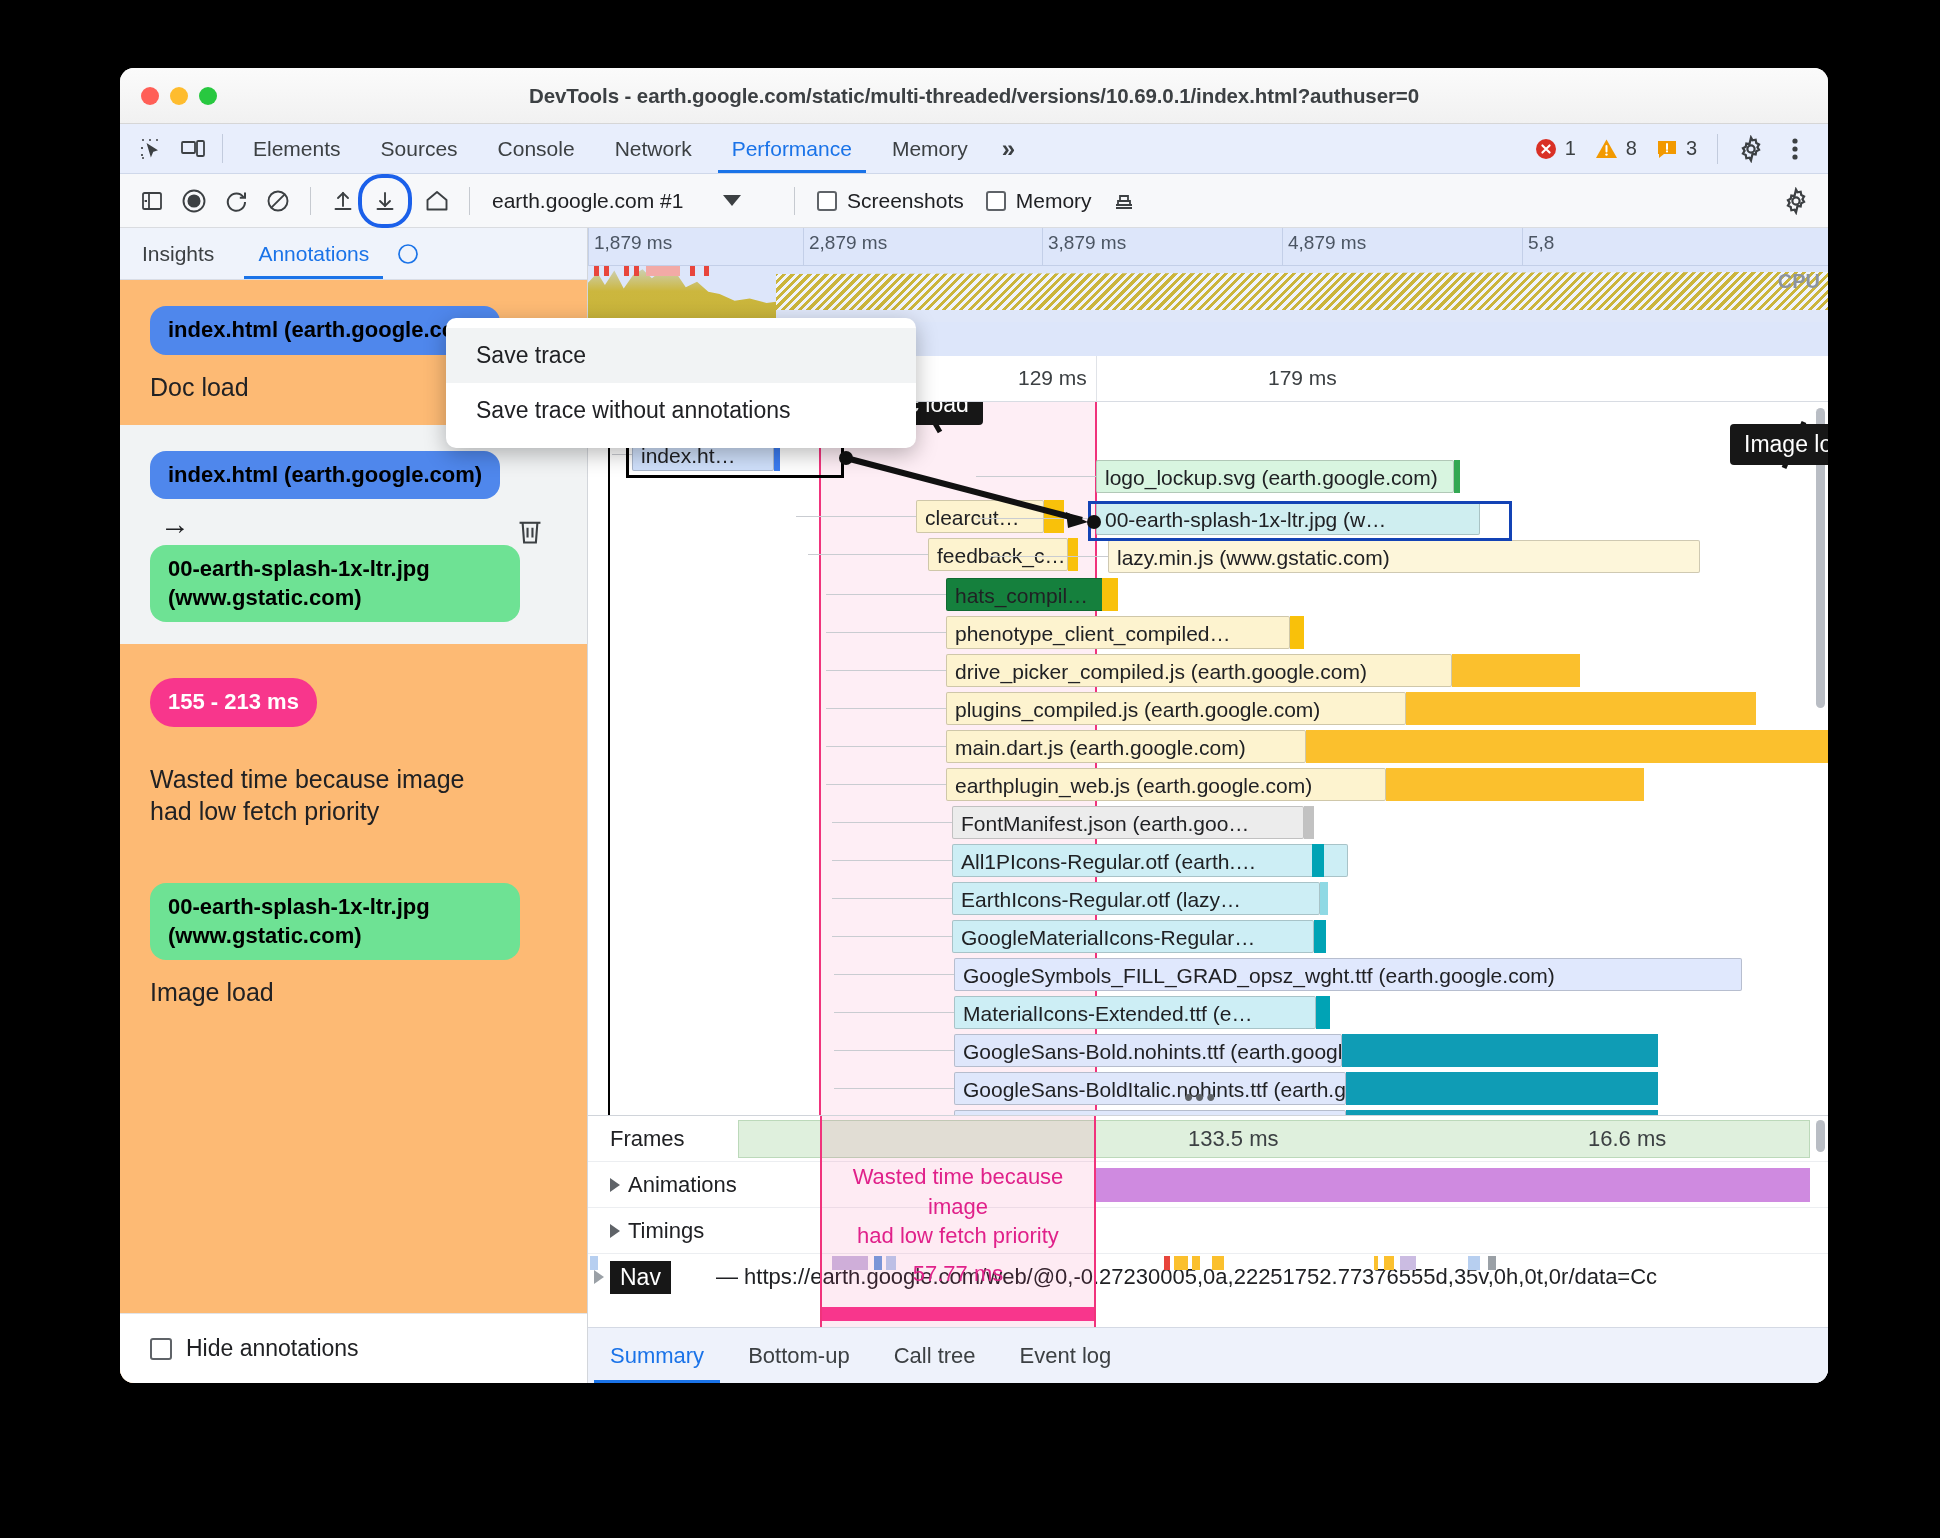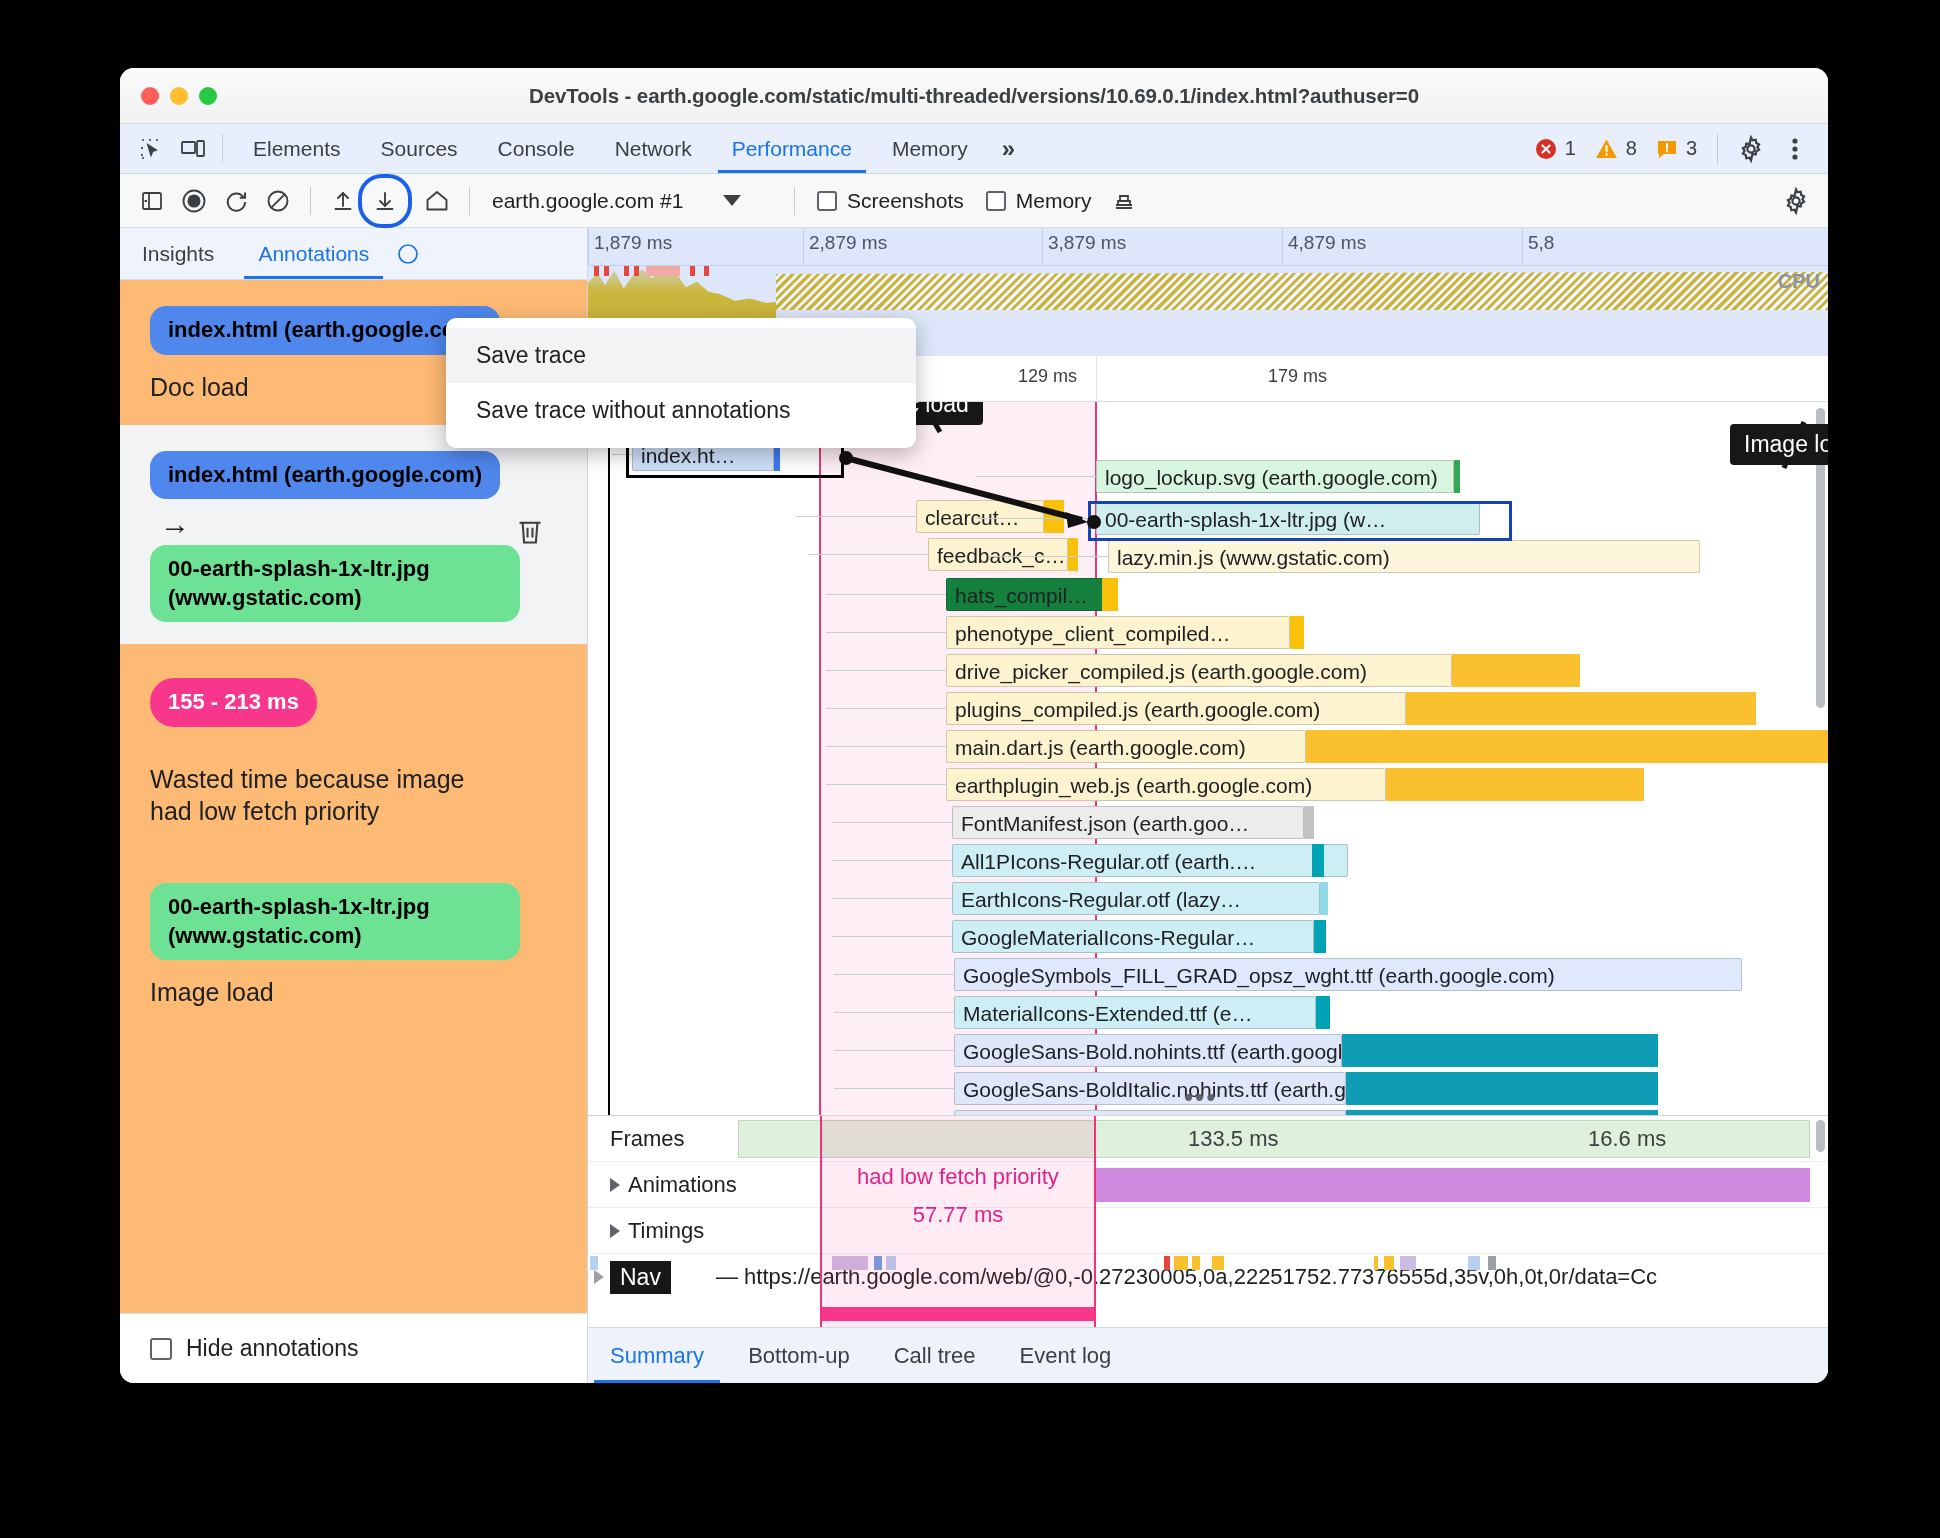--- a/index.html
+++ b/index.html
@@ -136,21 +136,21 @@
   .overview { flex: 0 0 128px; position:relative; background:#dde6fa; overflow:hidden; }
   .ov-ruler { height: 38px; position:relative; border-bottom:1px solid #c3cfe8; }
   .ov-tick { position:absolute; top:4px; font-size:19px; color:#4b5563; }
   .ov-tickline { position:absolute; top:0; bottom:0; width:1px; background:#c3cfe8; }
   .cpu-label, .net-label {
     position:absolute; right:8px; font-size:20px; font-weight:bold; color:#8b93a1;
   }
   .mini-ruler {
     flex:0 0 46px; background:#fff; border-bottom:1px solid #d8dce3; position:relative;
   }
-  .mini-tick { position:absolute; top:10px; font-size:18px; color:#3c4043; }
+  .mini-tick { position:absolute; top:10px; font-size:21px; color:#3c4043; }
   .mini-line { position:absolute; top:0; bottom:0; width:1px; background:#e0e3e8; }
   .flame { flex:1; position:relative; overflow:hidden; background:#fff; }
   .track-row { position:absolute; left:0; right:0; height:37px; }
   .net-bar {
     position:absolute; height:33px; border-radius:2px;
     font-size: 21px; color:#202124; line-height:33px; padding-left:8px;
     white-space:nowrap; overflow:hidden; border:1px solid rgba(0,0,0,.18);
   }
   .net-tail { position:absolute; height:33px; }
   .pinkband { position:absolute; top:0; bottom:0; background:#fde8f1; opacity:.75; }
@@ -608,20 +608,21 @@
             <div style="position:absolute;left:786px;width:4px;height:14px;background:#fbc02d"></div>
             <div style="position:absolute;left:796px;width:10px;height:14px;background:#fbc02d"></div>
             <div style="position:absolute;left:812px;width:16px;height:14px;background:#cbbce2"></div>
             <div style="position:absolute;left:880px;width:12px;height:14px;background:#b7cff0"></div>
             <div style="position:absolute;left:900px;width:8px;height:14px;background:#9aa0a6"></div>
           </div>
         </div>
 
         <div style="position:absolute;left:232px;top:0;width:276px;bottom:0;background:rgba(248,54,140,.10);border-left:2px solid #f0337c;border-right:2px solid #f0337c;">
           <div style="position:absolute;left:0;right:0;top:46px;text-align:center;color:#e0218a;font-size:22px;line-height:1.35;">
+            <div>Wasted time because image</div>
             <div>had low fetch priority</div>
             <div style="margin-top:8px;">57.77 ms</div>
           </div>
           <div style="position:absolute;left:0;right:0;bottom:6px;height:14px;background:#f8368c;"></div>
         </div>
 
         <div class="scrollbar-v" style="top:4px;height:32px;"></div>
       </div>
 
       <div class="bottom-tabs">

